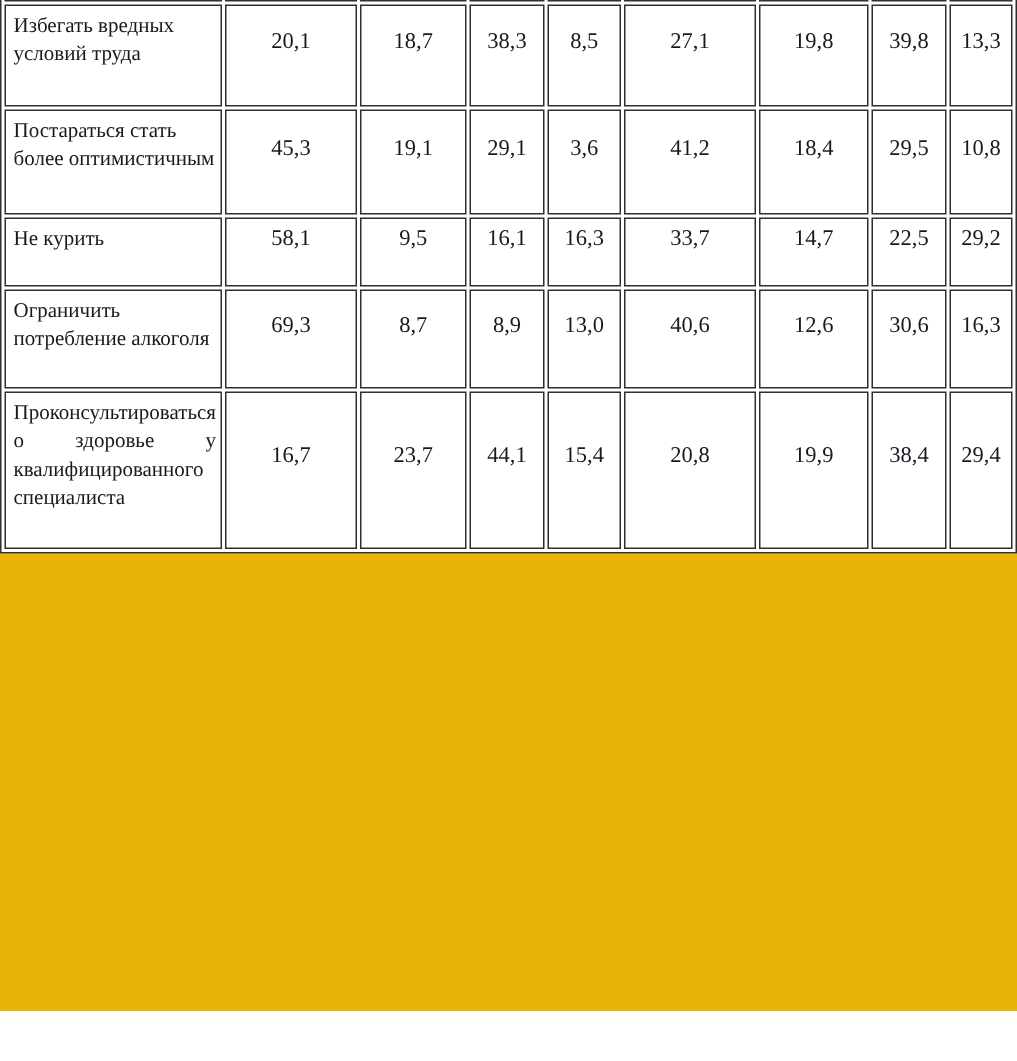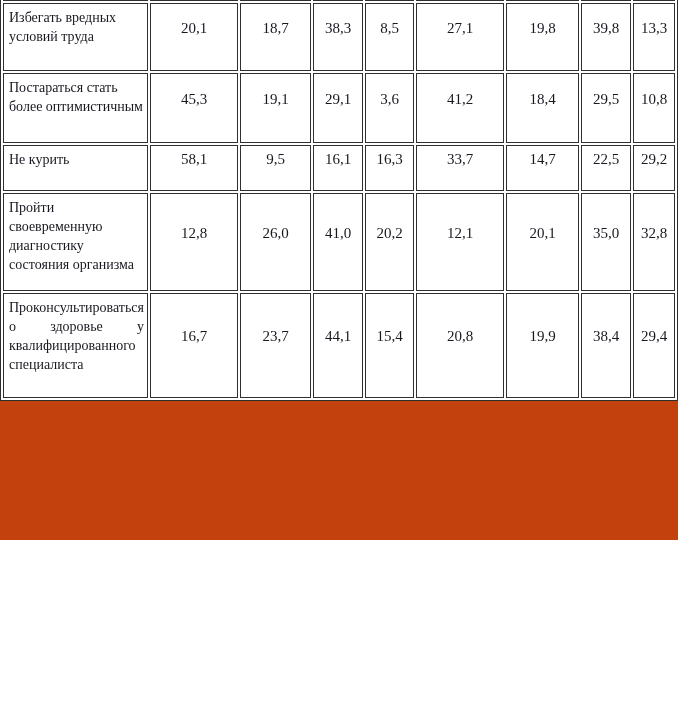--- a/index.html
+++ b/index.html
@@ -1,20 +1,20 @@
 <!DOCTYPE html>
 <html style="--border: #2f2f2f; --text: #181820;"><head>
 <meta charset="utf-8">
 <style>
   html,body{margin:0;padding:0;background:#ffffff;}
   .wrap{
     position:relative;
-    width:678px;height:540px;
+    width:678px;height:674px;
     overflow:hidden;
-    background:#c2410c;
+    background:#eab308;
   }
   table{
     border-collapse:separate;
     border-spacing:2px;
     table-layout:fixed;
     width:678px;
     border:1px solid var(--border,#2f2f2f);
     margin-top:-10px;
     background:#fff;
   }
@@ -108,33 +108,31 @@
           <td class="label pre">Не курить</td>
           <td class="num">58,1</td>
           <td class="num">9,5</td>
           <td class="num">16,1</td>
           <td class="num">16,3</td>
           <td class="num">33,7</td>
           <td class="num">14,7</td>
           <td class="num">22,5</td>
           <td class="num">29,2</td>
         </tr>
-        <tr class="r5">
-          <td class="label pre">Пройти
-своевременную
-диагностику
-состояния организма</td>
-          <td class="num">12,8</td>
-          <td class="num">26,0</td>
-          <td class="num">41,0</td>
-          <td class="num">20,2</td>
-          <td class="num">12,1</td>
-          <td class="num">20,1</td>
-          <td class="num">35,0</td>
-          <td class="num">32,8</td>
+        <tr class="r3">
+          <td class="label pre">Ограничить
+потребление алкоголя</td>
+          <td class="num">69,3</td>
+          <td class="num">8,7</td>
+          <td class="num">8,9</td>
+          <td class="num">13,0</td>
+          <td class="num">40,6</td>
+          <td class="num">12,6</td>
+          <td class="num">30,6</td>
+          <td class="num">16,3</td>
         </tr>
         <tr class="r6">
           <td class="label justify">Проконсультироваться о здоровье у квалифицированного специалиста</td>
           <td class="num">16,7</td>
           <td class="num">23,7</td>
           <td class="num">44,1</td>
           <td class="num">15,4</td>
           <td class="num">20,8</td>
           <td class="num">19,9</td>
           <td class="num">38,4</td>

